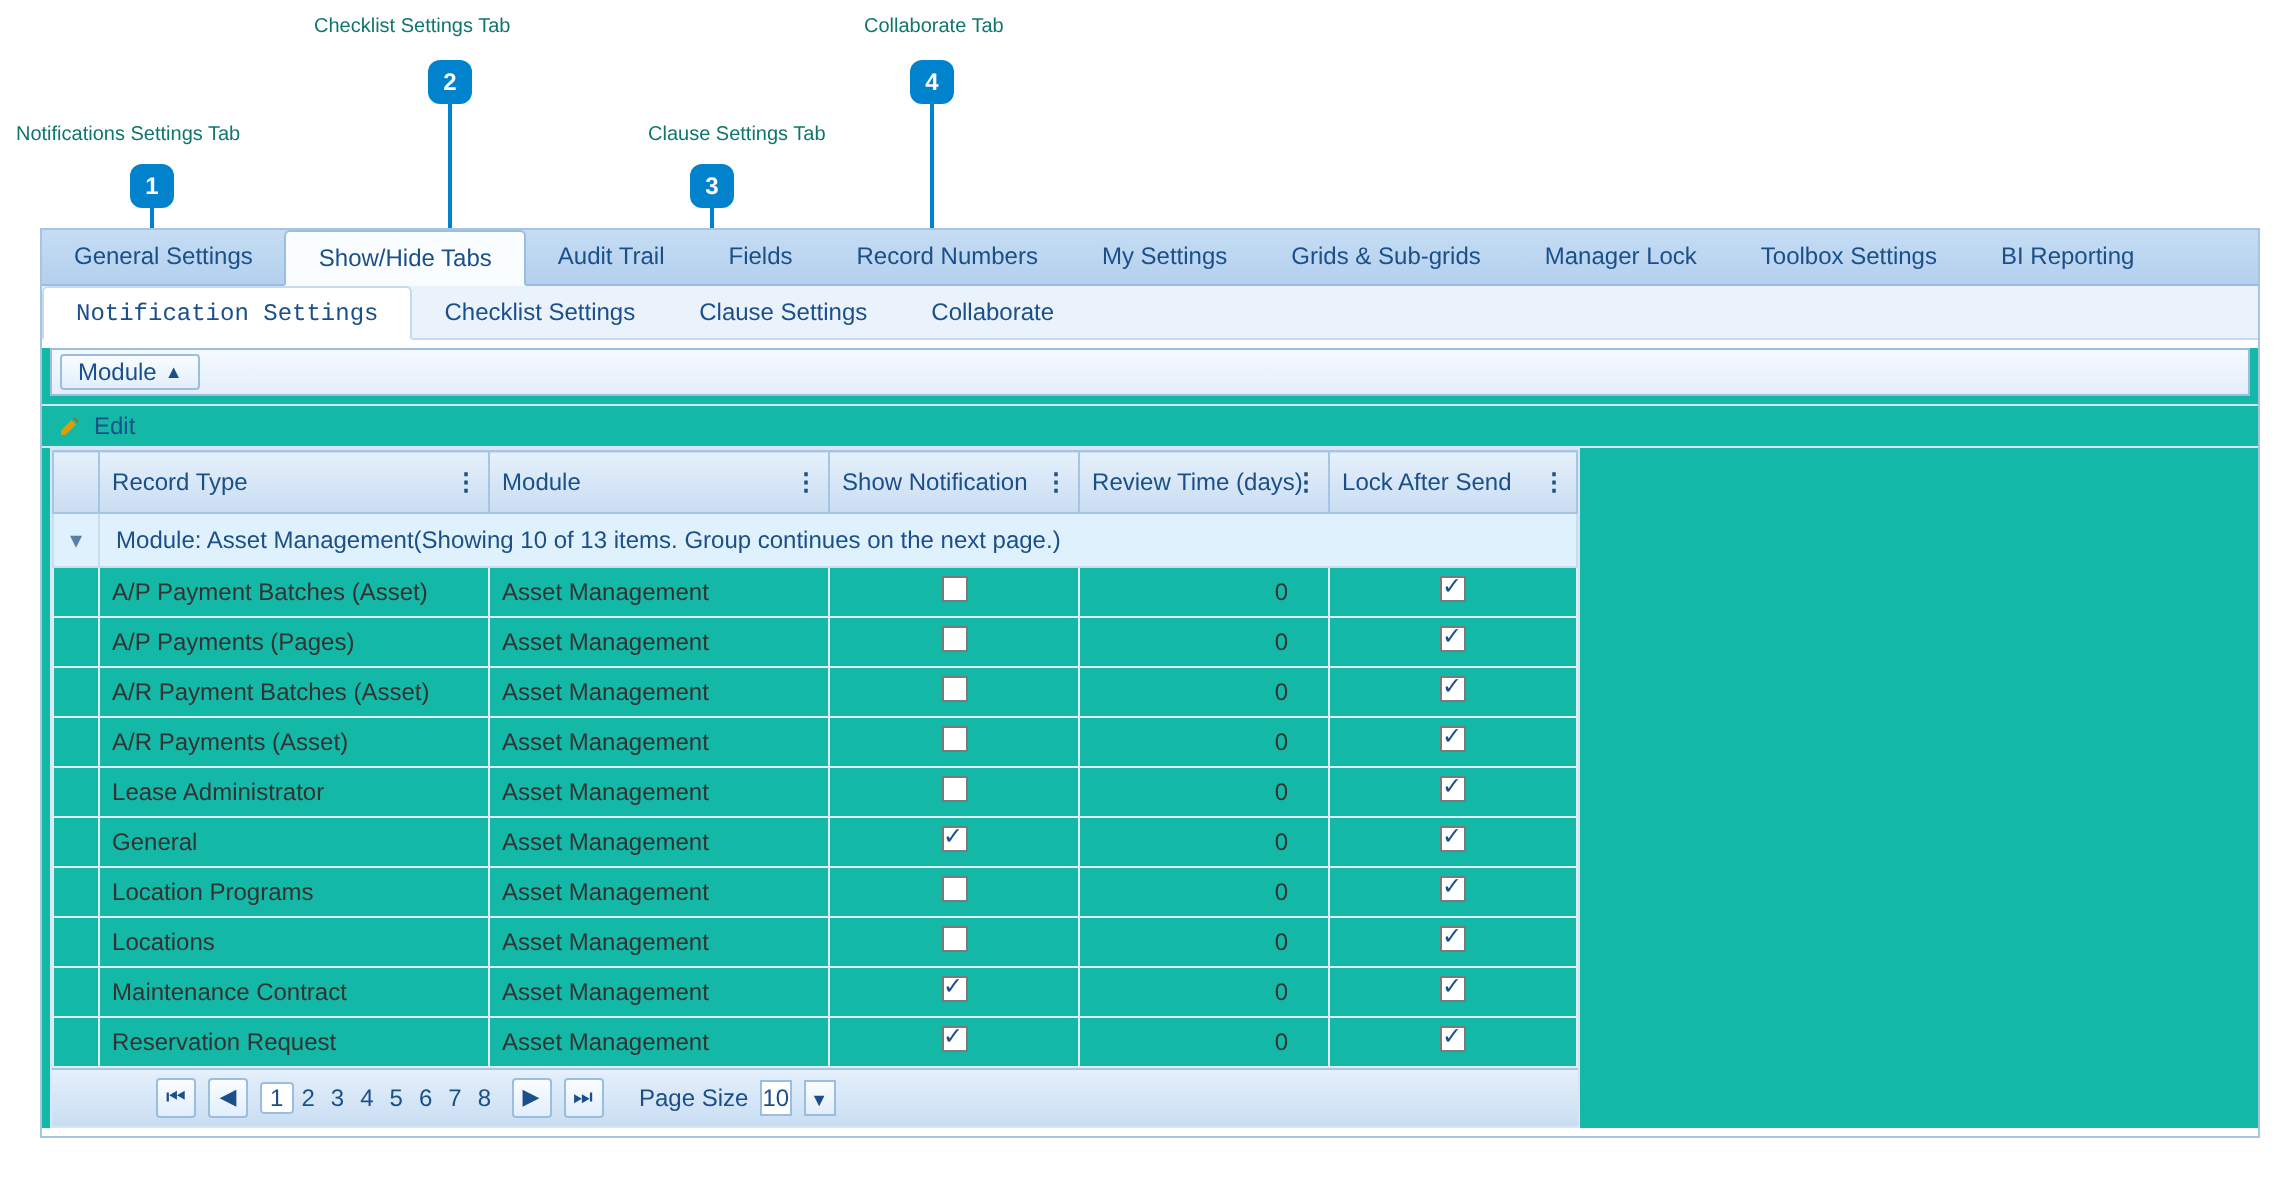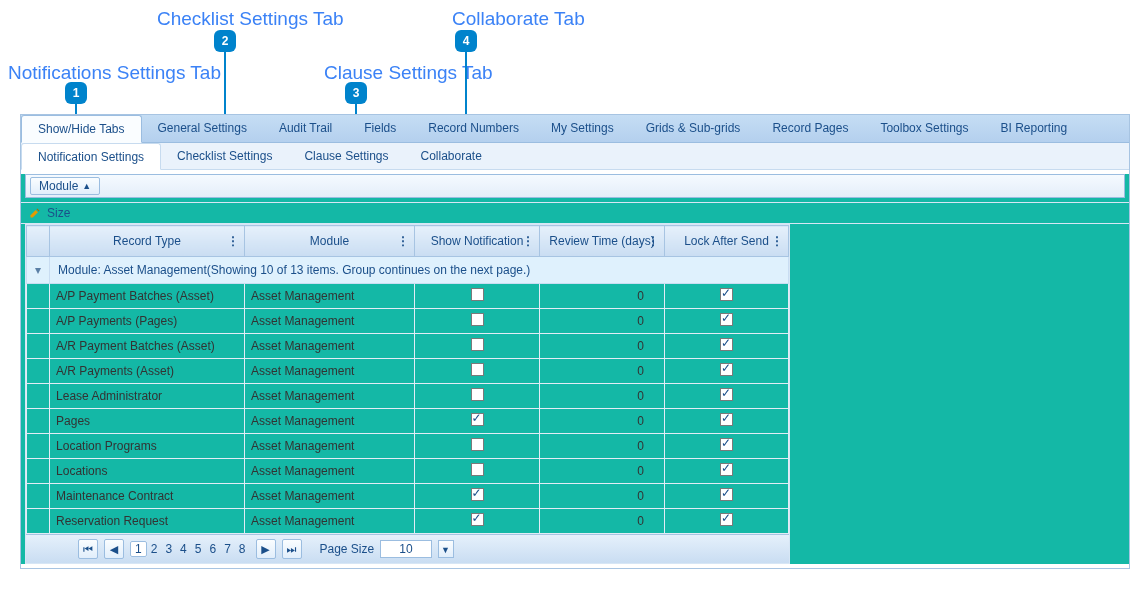--- a/index.html
+++ b/index.html
@@ -9,22 +9,22 @@
     font-size: 12px;
     background: #fff;
     width: 1146px;
     height: 598px;
     position: relative;
     color: #333;
   }
   
   .callout-label {
     position: absolute;
-    font-size: 19px;
-    color: #3b82f6;
+    font-size: 10px;
+    color: #0f766e;
   }
   .badge {
     position: absolute;
     width: 22px;
     height: 22px;
     border-radius: 6px;
     background: #0083cc;
     color: #fff;
     text-align: center;
     line-height: 22px;
@@ -75,20 +75,21 @@
     line-height: 26px;
     color: #1b4f8a;
     cursor: pointer;
   }
   .subtab.active {
     background: #fff;
     border: 1px solid #c7dbef;
     border-bottom: 1px solid #fff;
     border-radius: 3px 3px 0 0;
     margin-bottom: -1px;
+    font-family: Liberation Mono, monospace;
   }
   .groupbar {
     border: 1px solid #9bbde0;
     background: linear-gradient(#f5faff,#e4eef9);
     margin: 4px;
     padding: 2px 4px;
     display: flex;
   }
   .groupchip {
     border: 1px solid #9bbde0;
@@ -118,21 +119,21 @@
     width: 765px;
   }
   .grid table { border-collapse: collapse; width: 100%; }
   .ghead th {
     background: linear-gradient(#e5f0fb,#c9ddf2);
     border: 1px solid #a7c4e2;
     color: #1b4f8a;
     padding: 8px 6px;
     font-weight: normal;
     position: relative;
-    text-align: center;
+    text-align: left;
   }
   .ghead th .menu {
     position: absolute;
     right: 5px;
     top: 50%;
     transform: translateY(-50%);
     color: #1b4f8a;
     cursor: pointer;
     font-weight: bold;
   }
@@ -197,21 +198,21 @@
   }
   .pgnum.cur {
     border: 1px solid #9bbde0;
     background: #fff;
     border-radius: 2px;
   }
   .psizelbl { color: #1b4f8a; margin-left: 12px; }
   .psizebox {
     border: 1px solid #9bbde0;
     background: #fff;
-    padding: 1px 18px;
+    padding: 1px 0;
     color: #1b4f8a;
   }
   .psizedd {
     border: 1px solid #9bbde0;
     background: linear-gradient(#fafdff,#e1eefb);
     width: 16px; height: 18px;
     text-align: center;
     color: #1b4f8a;
     cursor: pointer;
     font-size: 9px;
@@ -226,35 +227,35 @@
 <div class="leader" style="left:75px;top:104px;width:2px;height:45px;"></div>
 
 <div class="callout-label" style="left:157px;top:8px;">Checklist Settings Tab</div>
 <div class="badge" style="left:214px;top:30px;">2</div>
 <div class="leader" style="left:224px;top:52px;width:2px;height:95px;"></div>
 
 <div class="callout-label" style="left:324px;top:62px;">Clause Settings Tab</div>
 <div class="badge" style="left:345px;top:82px;">3</div>
 <div class="leader" style="left:355px;top:104px;width:2px;height:45px;"></div>
 
-<div class="callout-label" style="left:452px;top:8px;">Collaborate Tab</div>
+<div class="callout-label" style="left:432px;top:8px;">Collaborate Tab</div>
 <div class="badge" style="left:455px;top:30px;">4</div>
 <div class="leader" style="left:465px;top:52px;width:2px;height:95px;"></div>
 
 <div class="app">
 
   <div class="tabstrip1">
+    <div class="tab">General Settings</div>
     <div class="tab active">Show/Hide Tabs</div>
-    <div class="tab">General Settings</div>
     <div class="tab">Audit Trail</div>
     <div class="tab">Fields</div>
     <div class="tab">Record Numbers</div>
     <div class="tab">My Settings</div>
     <div class="tab">Grids &amp; Sub-grids</div>
-    <div class="tab">Record Pages</div>
+    <div class="tab">Manager Lock</div>
     <div class="tab">Toolbox Settings</div>
     <div class="tab">BI Reporting</div>
   </div>
 
   <div class="tabstrip2">
     <div class="subtab active">Notification Settings</div>
     <div class="subtab">Checklist Settings</div>
     <div class="subtab">Clause Settings</div>
     <div class="subtab">Collaborate</div>
   </div>
@@ -265,21 +266,21 @@
         <span>Module</span>
         <span style="font-size:9px;">▲</span>
       </span>
     </div>
 
     <div class="editbar">
       <svg class="pencil" viewBox="0 0 16 16">
           <path d="M2 11l7-7 3 3-7 7H2v-3z" fill="#e59b00"></path>
           <path d="M10 3l1-1 3 3-1 1z" fill="#b06a00"></path>
         </svg>
-      <span style="color:#1b4f8a;cursor:pointer;">Size</span>
+      <span style="color:#1b4f8a;cursor:pointer;">Edit</span>
     </div>
 
     <div class="grid">
       <table>
         <thead class="ghead">
           <tr>
             <th style="width:18px;"></th>
             <th style="width:195px;">
               <span>Record Type</span>
               <span class="menu">⋮</span>
@@ -343,21 +344,21 @@
             <tr class="drow">
               <td class="indent"></td>
               <td>Lease Administrator</td>
               <td>Asset Management</td>
               <td class="center"><span class="cbox"></span></td>
               <td class="right" style="padding-right:20px;">0</td>
               <td class="center"><span class="cbox checked"></span></td>
             </tr>
             <tr class="drow">
               <td class="indent"></td>
-              <td>Pages</td>
+              <td>General</td>
               <td>Asset Management</td>
               <td class="center"><span class="cbox checked"></span></td>
               <td class="right" style="padding-right:20px;">0</td>
               <td class="center"><span class="cbox checked"></span></td>
             </tr>
             <tr class="drow">
               <td class="indent"></td>
               <td>Location Programs</td>
               <td>Asset Management</td>
               <td class="center"><span class="cbox"></span></td>

